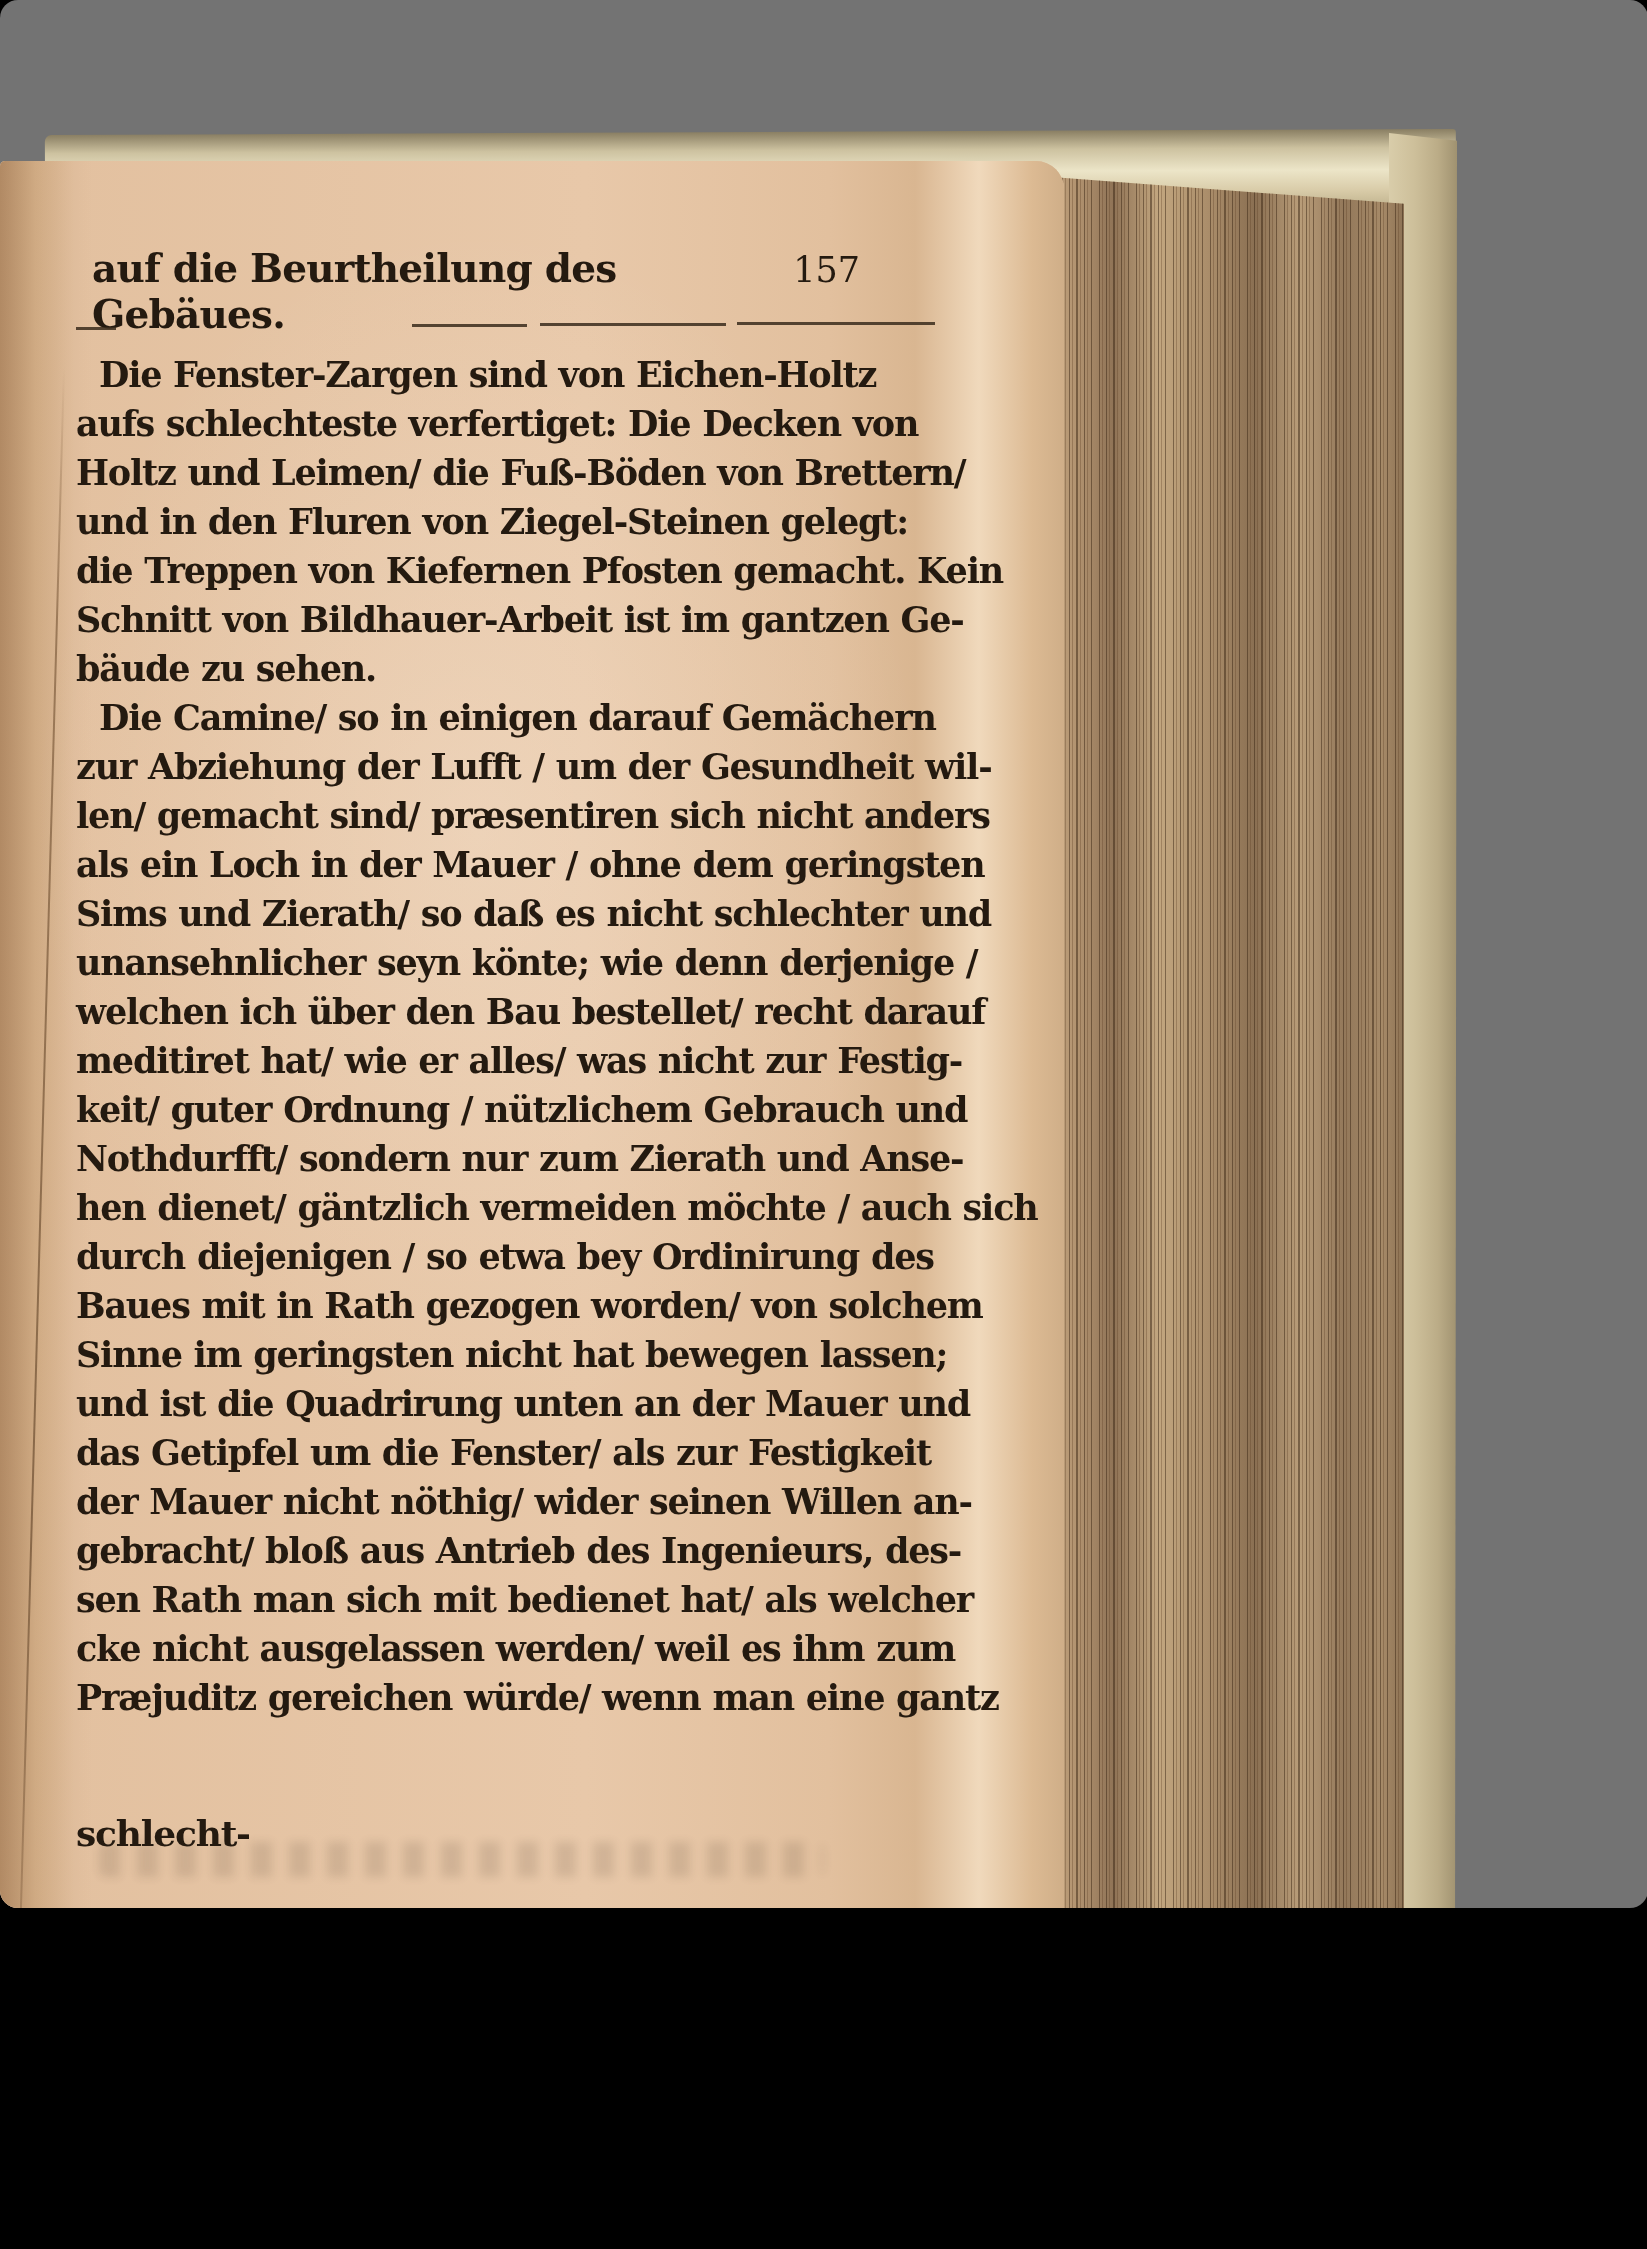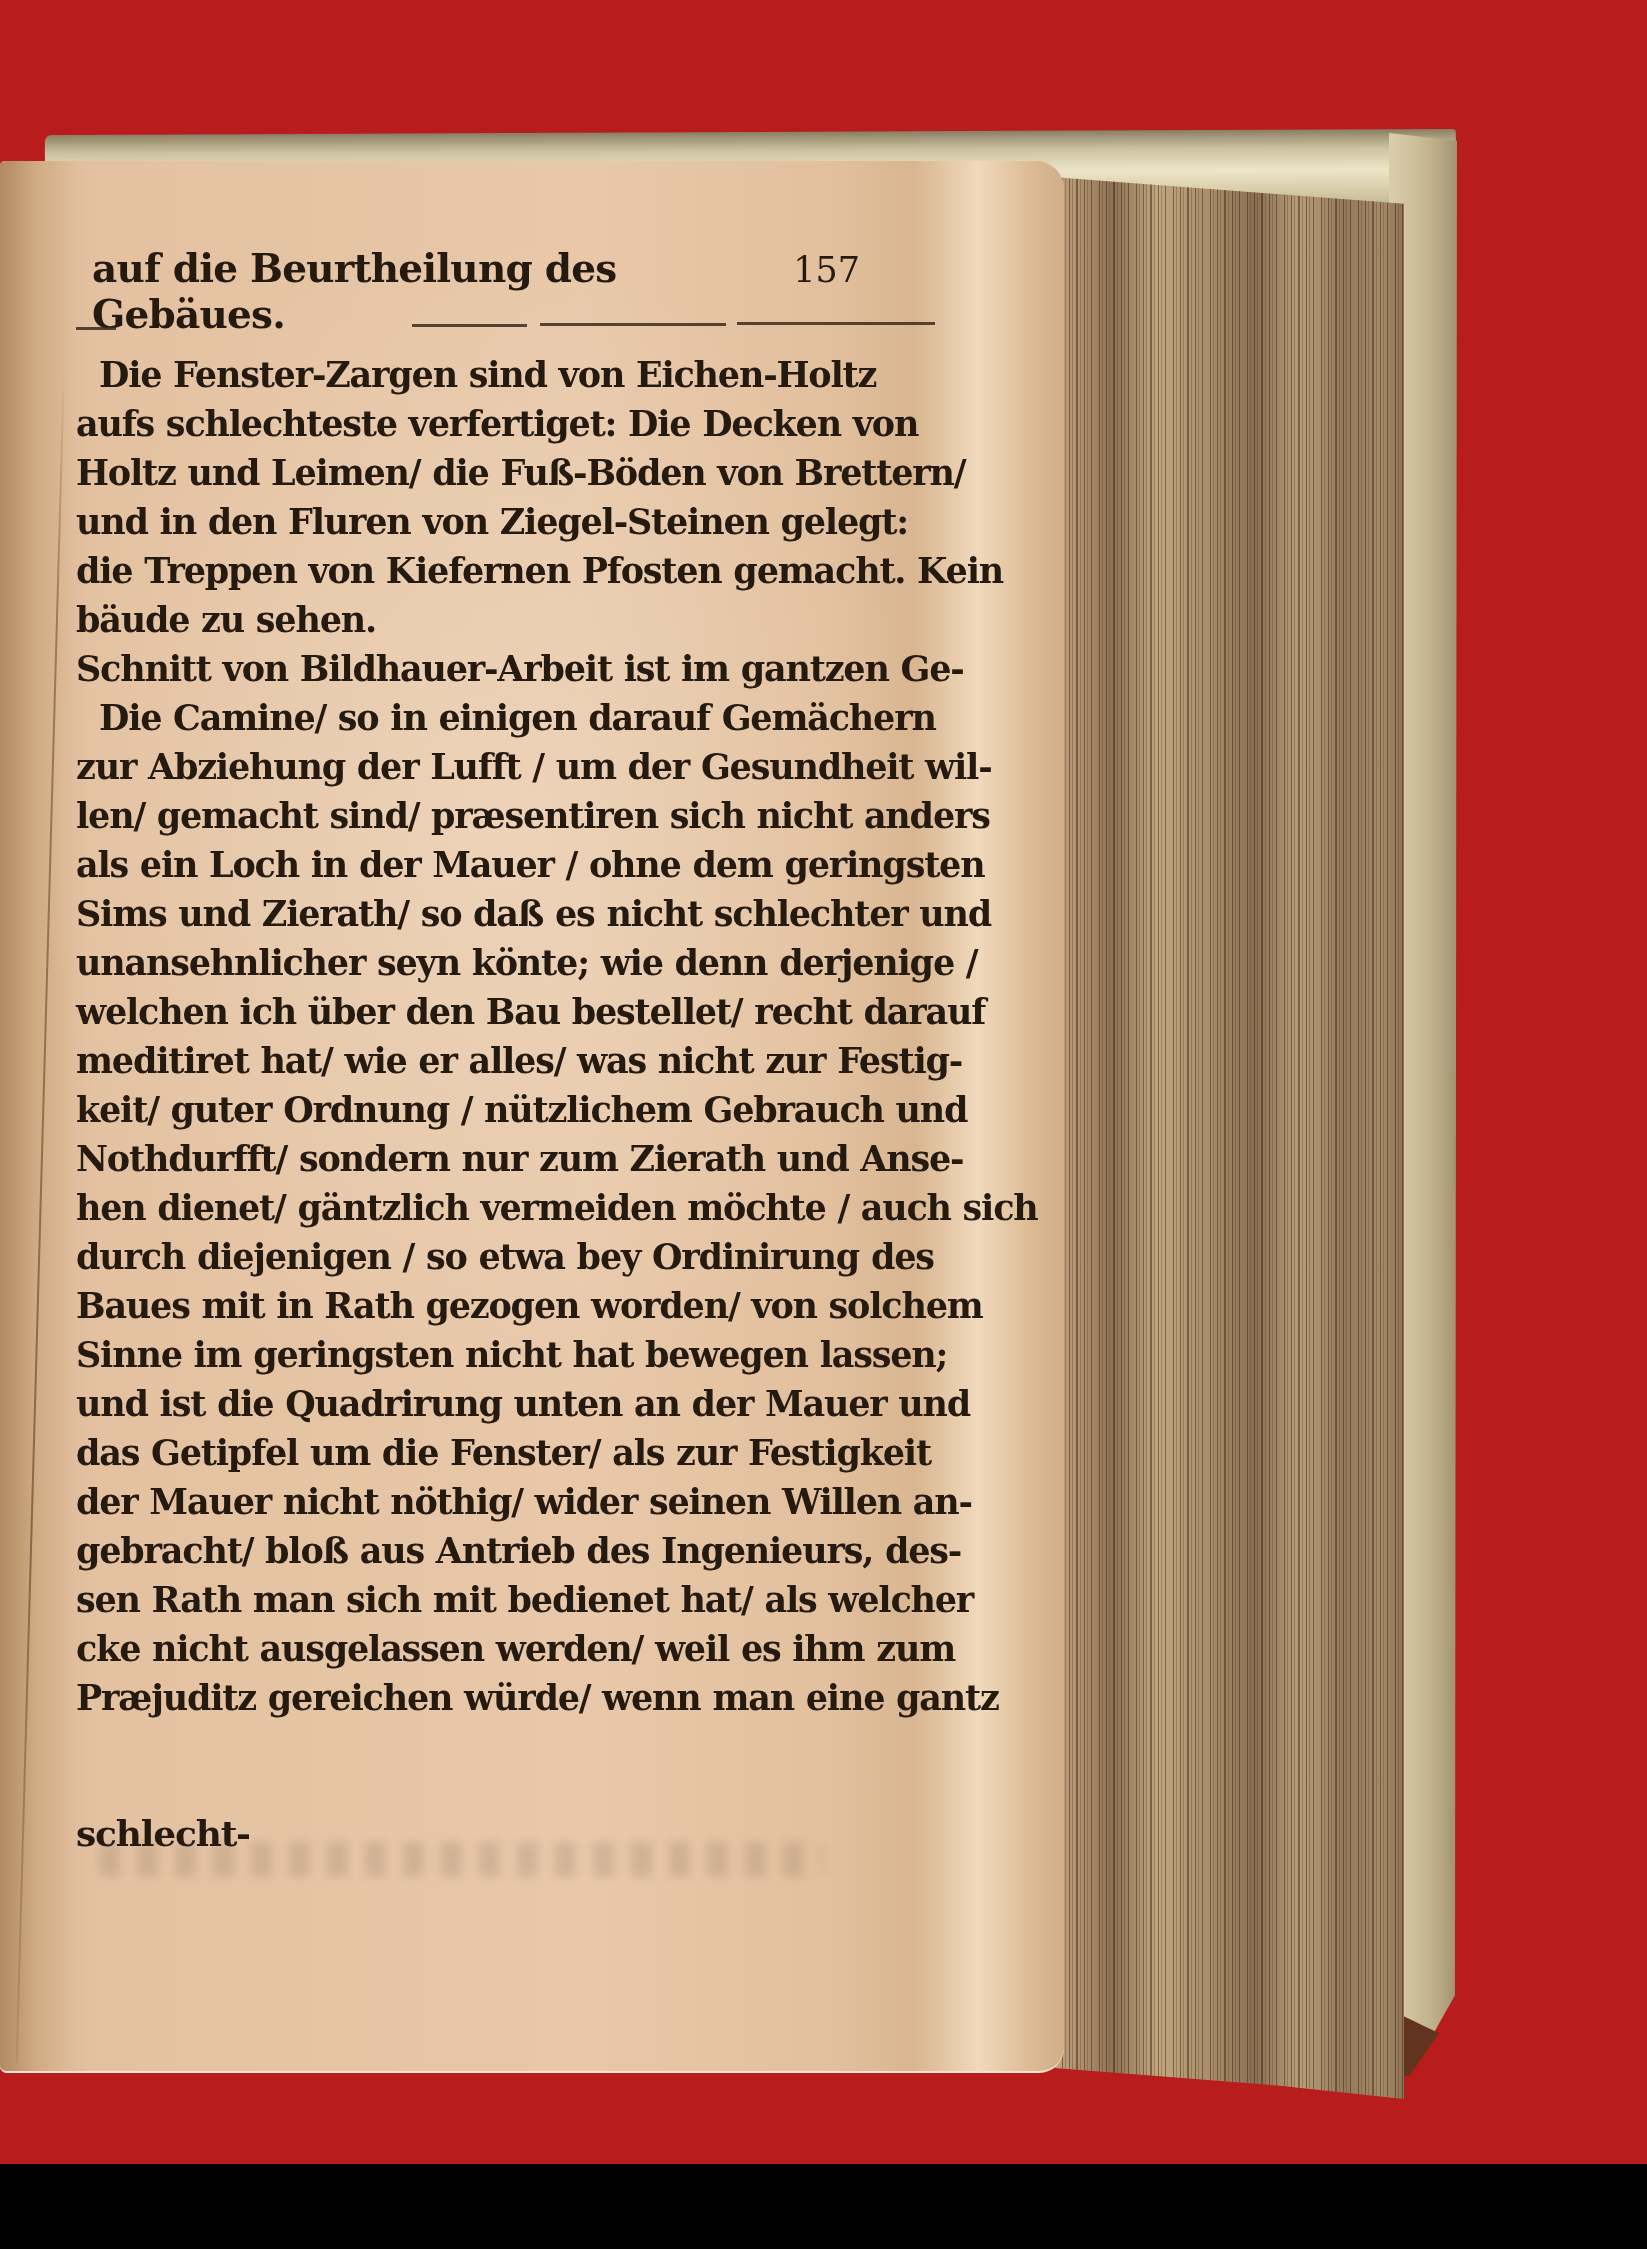--- a/index.html
+++ b/index.html
@@ -1,17 +1,17 @@
 <!DOCTYPE html>
 <html style="font-size:13px"><head>
 <meta charset="utf-8">
 <style>
   html,body{margin:0;padding:0;background:#000;}
-  .stage{position:relative;width:1648px;height:2164px;background:#b91c1c;overflow:hidden;
-         font-family:"DejaVu Serif", serif;}
+  .stage{position:relative;width:1648px;height:1908px;background:#737373;overflow:hidden;
+         font-family:"DejaVu Serif", serif;border-radius:18px;}
   
   .vellum-top{position:absolute;left:45px;top:132px;width:1411px;height:84px;z-index:1;
     background:linear-gradient(180deg,#8a7f63 0%,#cdc2a0 22%,#ece5c8 48%,#d9cca9 72%,#b7aa85 100%);
     transform:rotate(-0.25deg);border-radius:6.6px 3.3px 0 0;}
   .vellum-right{position:absolute;left:1389px;top:133px;width:68px;height:1944px;z-index:2;
     background:linear-gradient(90deg,#d9cdaa 0%,#cdbf9a 38%,#bbac87 72%,#a09270 100%);
     clip-path:polygon(0 0,100% 0.4%,97% 95.8%,52% 98.6%,0 97%);}
   .cover-wedge{position:absolute;left:1226px;top:1987px;width:213px;height:89px;z-index:2;
     background:#62331f;clip-path:polygon(0 78%,55% 0,100% 52%,86% 100%,8% 100%);}
   .page-stack{position:absolute;left:1032px;top:169px;width:372px;height:1932px;z-index:3;
@@ -86,22 +86,22 @@
     <div class="rule-seg rule-b"></div>
     <div class="rule-seg rule-c"></div>
     <div class="rule-seg rule-d"></div>
 
     <div class="body-text">
         <div class="text-line">Die Fenster-Zargen sind von Eichen-Holtz</div>
         <div class="text-line">aufs schlechteste verfertiget: Die Decken von</div>
         <div class="text-line">Holtz und Leimen/ die Fuß-Böden von Brettern/</div>
         <div class="text-line">und in den Fluren von Ziegel-Steinen gelegt:</div>
         <div class="text-line">die Treppen von Kiefernen Pfosten gemacht. Kein</div>
+        <div class="text-line">Schnitt von Bildhauer-Arbeit ist im gantzen Ge-</div>
         <div class="text-line">bäude zu sehen.</div>
-        <div class="text-line">Schnitt von Bildhauer-Arbeit ist im gantzen Ge-</div>
         <div class="text-line">Die Camine/ so in einigen darauf Gemächern</div>
         <div class="text-line">zur Abziehung der Lufft / um der Gesundheit wil-</div>
         <div class="text-line">len/ gemacht sind/ præsentiren sich nicht anders</div>
         <div class="text-line">als ein Loch in der Mauer / ohne dem geringsten</div>
         <div class="text-line">Sims und Zierath/ so daß es nicht schlechter und</div>
         <div class="text-line">unansehnlicher seyn könte; wie denn derjenige /</div>
         <div class="text-line">welchen ich über den Bau bestellet/ recht darauf</div>
         <div class="text-line">meditiret hat/ wie er alles/ was nicht zur Festig-</div>
         <div class="text-line">keit/ guter Ordnung / nützlichem Gebrauch und</div>
         <div class="text-line">Nothdurfft/ sondern nur zum Zierath und Anse-</div>

